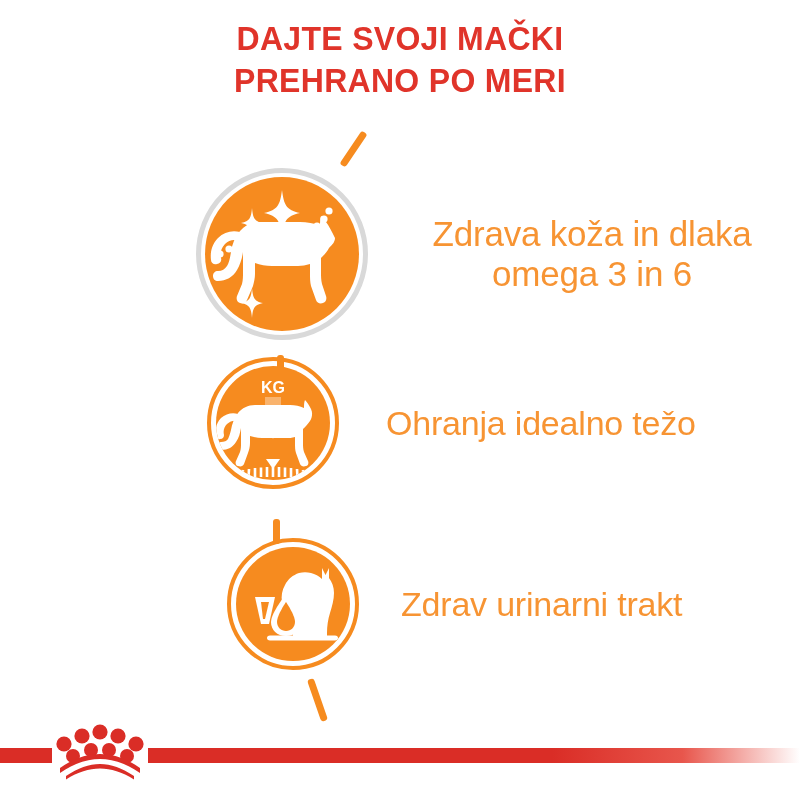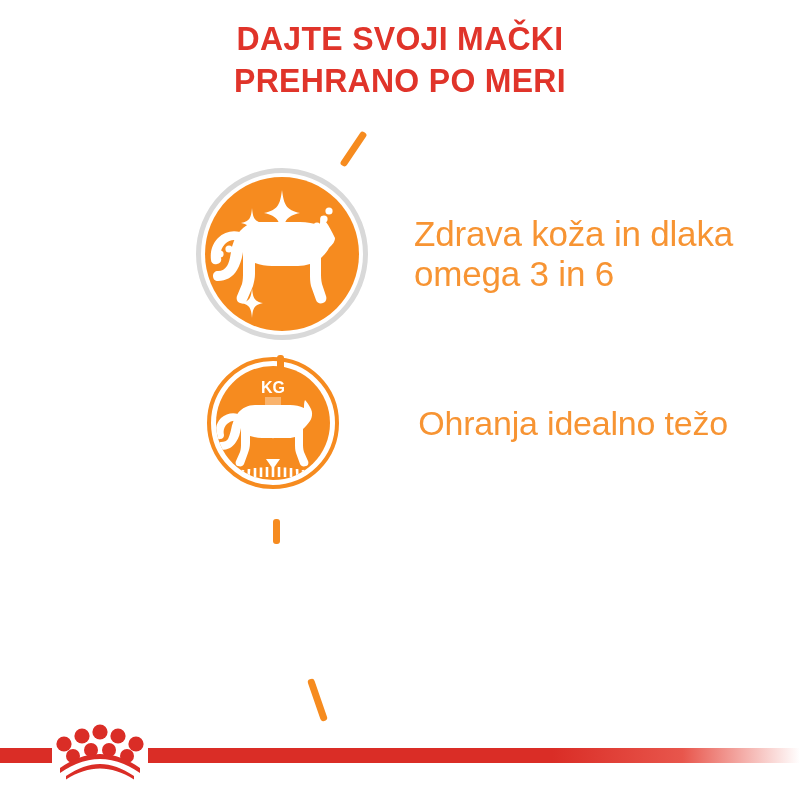--- a/index.html
+++ b/index.html
@@ -117,22 +117,22 @@
   
   .feature-label {
     color: #F79433;
     font-family: "Liberation Sans", sans-serif;
     font-weight: 400;
     font-size: 34px;
     line-height: 1.14;
     letter-spacing: -0.2px;
     white-space: pre-line;
   }
-  .feature-row.r1 .feature-label { margin-left: 46px; width: 380px; font-size: 35px; }
-  .feature-row.r2 .feature-label { margin-left: 19px; width: 370px; text-align: right; }
+  .feature-row.r1 .feature-label { margin-left: 34px; width: 380px; font-size: 35px; text-align: center; }
+  .feature-row.r2 .feature-label { margin-left: 47px; width: 370px; }
   .feature-row.r3 .feature-label { margin-left: 42px; width: 370px; }
 
   
   .connector {
     position: absolute;
     background: #F68B1F;
     border-radius: 3px;
   }
   .conn-top    { left: 350px; top: 129px;  width: 7px;  height: 40px; transform: rotate(34deg); }
   .conn-1to2   { left: 277px; top: 355px;  width: 7px;  height: 22px; }
@@ -329,20 +329,66 @@
             </g>
           </g>
         </g>
       </svg>
     </div>
     <div class="feature-label">Ohranja idealno težo</div>
   </div>
 
   <div class="connector conn-2to3"></div>
 
+  <div class="feature-row r3">
+    <div class="icon-circle circle-3">
+      <div class="ring-orange"></div>
+      <div class="disc"></div>
+      <svg class="icon-art" viewBox="0 0 132 132">
+        <defs>
+          <clipPath id="clip3">
+              <circle cx="66" cy="66" r="57"></circle>
+            </clipPath>
+        </defs>
+        <g clip-path="url(#clip3)" fill="#ffffff">
+
+          <path d="M95,30 L95,41 C92,38 88,36 84,35
+                   C80,34 76,34 72,35
+                   C66,37 61,41 58,47
+                   C55,52 54,58 55,64
+                   C56,70 58,75 61,80
+                   C64,85 66,90 66,95
+                   L66,100 L100,100 L100,95
+                   C100,88 101,81 103,75
+                   C105,68 107,62 107,55
+                   C107,49 105,44 102,40
+                   L102,30 L98.5,37 Z"></path>
+
+          <path d="M40,100 C40,98.5 41,97.5 43,97.5 L108,97.5
+                   C110,97.5 111,98.5 111,100
+                   C111,101.5 110,102.5 108,102.5 L43,102.5
+                   C41,102.5 40,101.5 40,100 Z"></path>
+
+          <path d="M59,56 C59,56 44,75 44,84
+                   C44,92 50,98 59,98
+                   C68,98 74,92 74,84
+                   C74,75 59,56 59,56 Z"></path>
+
+          <path d="M28,59 L48,59 L42,86 L34,86 Z"></path>
+        </g>
+        <g clip-path="url(#clip3)">
+
+          <path d="M59,64 C59,64 50,77 50,84 C50,89 54,93 59,93
+                   C64,93 68,89 68,84 C68,77 59,64 59,64 Z" fill="#F68B1F"></path>
+          <path d="M34,64 L42,64 L38,81 L36,81 Z" fill="#F68B1F"></path>
+        </g>
+      </svg>
+    </div>
+    <div class="feature-label">Zdrav urinarni trakt</div>
+  </div>
 
   <div class="connector conn-bottom"></div>
 
   <div class="brand-bar-left"></div>
   <div class="brand-bar-right"></div>
   <svg class="brand-crown" viewBox="0 0 96 62">
     <g fill="#DA2D26">
 
       <circle cx="12" cy="26" r="7.6"></circle>
       <circle cx="30" cy="18" r="7.6"></circle>

